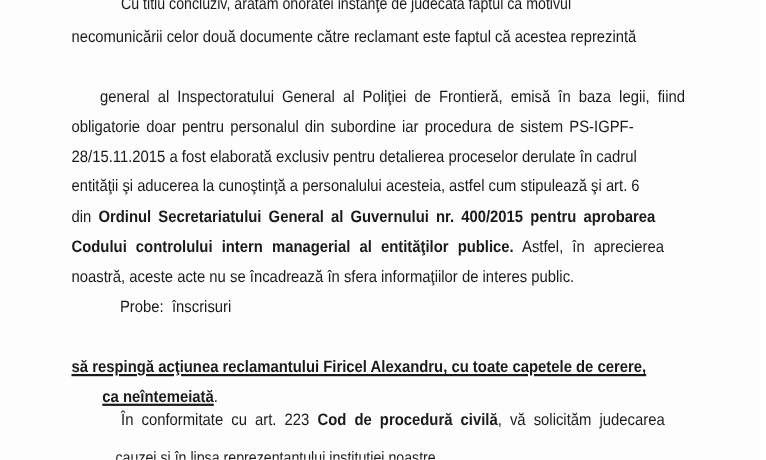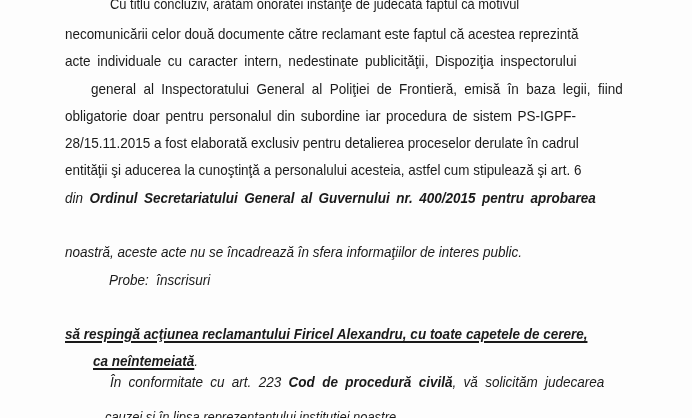--- a/index.html
+++ b/index.html
@@ -31,21 +31,20 @@
       height: 20px;
       font-size: 15px;
       line-height: 20px;
       white-space: nowrap;
       display: flex;
       justify-content: space-between;
       letter-spacing: 0;
     }
     .line.left {
       justify-content: flex-start;
-      font-style: italic;
     }
     .line.indent {
       left: 110px;
       width: 520px;
     }
     .txt {
       display: inline-block;
       transform: scaleX(0.86);
       transform-origin: left center;
     }
@@ -60,23 +59,20 @@
 <div class="page">
 
   <div class="line indent top-cut" style="top:-6px;">
     <span class="txt" style="width:602px; display:flex; justify-content:space-between;">Cu titlu concluziv, arătăm onoratei instanţe de judecată faptul că motivul</span>
   </div>
 
   <div class="line" style="top:24px;">
     <span class="txt" style="transform:scaleX(0.895);">necomunicării celor două documente către reclamant este faptul că acestea reprezintă</span>
   </div>
 
-  <div class="line" style="top:51px;">
-    <span class="txt" style="transform:scaleX(0.905); word-spacing:3px;">acte individuale cu caracter intern, nedestinate publicităţii, Dispoziţia inspectorului</span>
-  </div>
 
   <div class="line" style="top:79px;margin-left:26px;">
     <span class="txt" style="transform:scaleX(0.9); word-spacing:4px;">general al Inspectoratului General al Poliţiei de Frontieră, emisă în baza legii, fiind</span>
   </div>
 
   <div class="line" style="top:106px;">
     <span class="txt" style="transform:scaleX(0.9); word-spacing:2px;">obligatorie doar pentru personalul din subordine iar procedura de sistem  PS-IGPF-</span>
   </div>
 
   <div class="line" style="top:133px;">
@@ -87,20 +83,26 @@
     <span class="txt" style="transform:scaleX(0.895);">entităţii şi aducerea la cunoştinţă a personalului acesteia, astfel cum stipulează şi art. 6</span>
   </div>
 
   <div class="line left" style="top:188px;">
     <span class="txt" style="transform:scaleX(0.9); word-spacing:3px;">
       <span>din</span>
       <span class="b">Ordinul Secretariatului General al Guvernului nr. 400/2015 pentru aprobarea</span>
     </span>
   </div>
 
+  <div class="line left" style="top:215px;">
+    <span class="txt" style="transform:scaleX(0.9); word-spacing:5px;">
+      <span class="b">Codului controlului intern managerial al entităţilor publice.</span>
+      <span>Astfel, în aprecierea</span>
+    </span>
+  </div>
 
   <div class="line left" style="top:242px;">
     <span class="txt" style="transform:scaleX(0.9);">noastră, aceste acte nu se încadrează în sfera informaţiilor de interes public.</span>
   </div>
 
   <div class="line left probe" style="top:270px;">
     <span class="txt" style="transform:scaleX(0.9);">
       <span>Probe:</span>&nbsp;
       <span>înscrisuri</span>
     </span>

